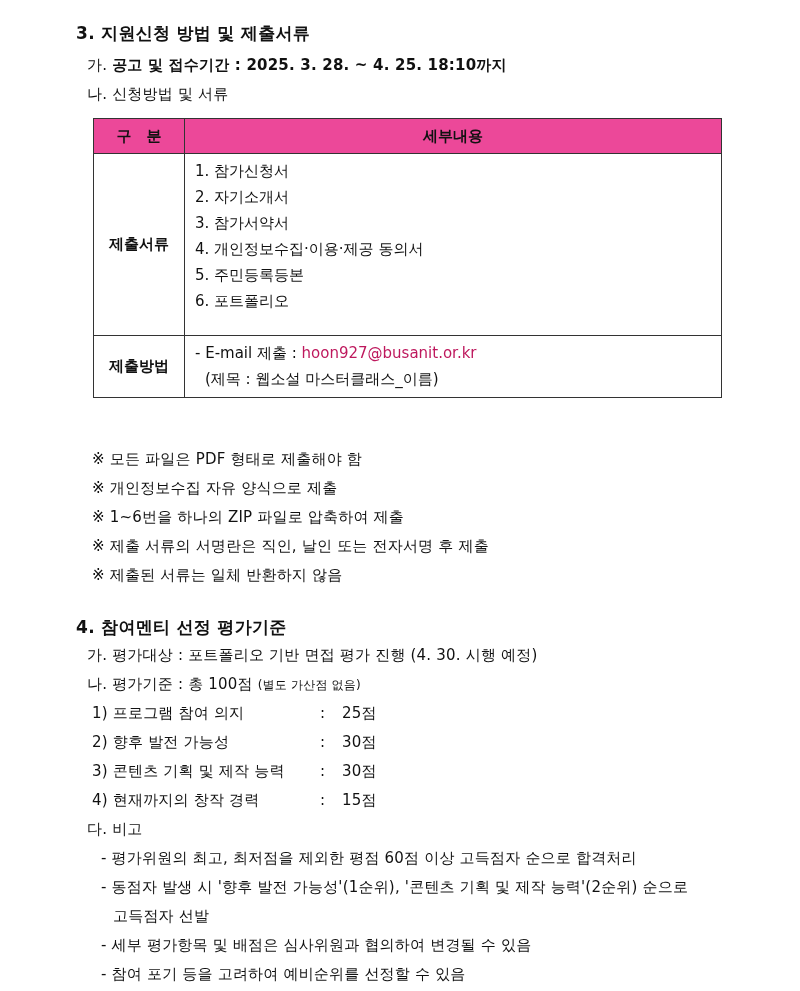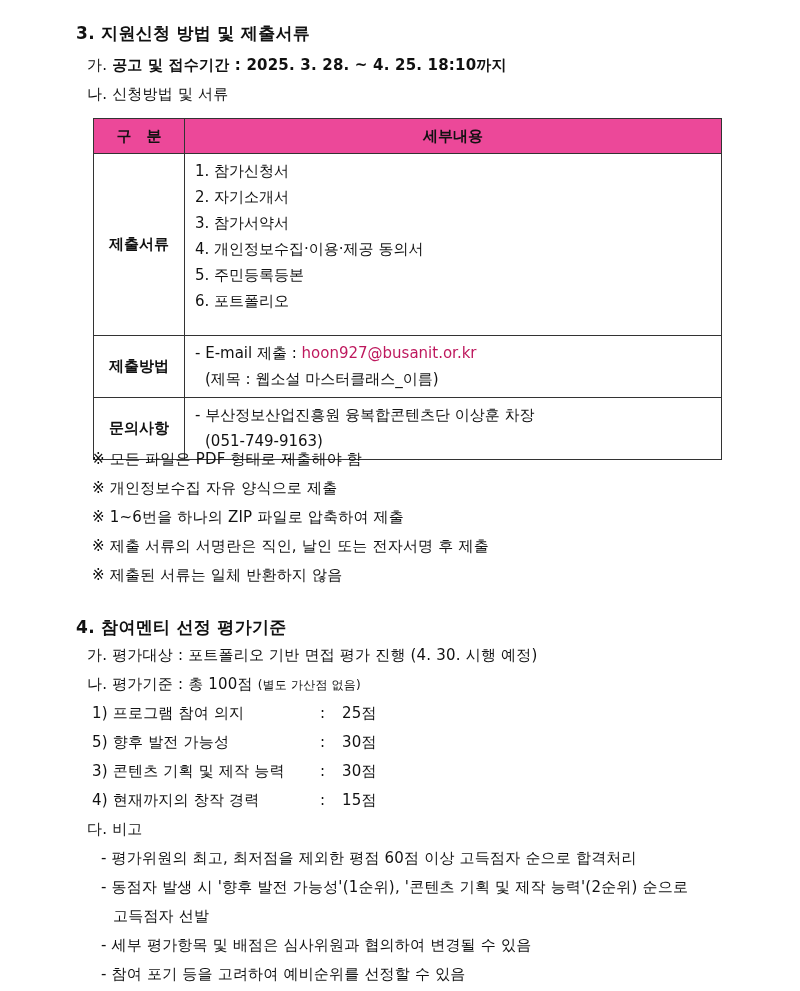--- a/index.html
+++ b/index.html
@@ -58,48 +58,41 @@
   </tr>
   <tr>
     <td class="label">제출방법</td>
     <td class="content" style="padding-top:4px; padding-bottom:5px;">
       <div class="cline">
         <span>- E-mail 제출 : </span><a class="email">hoon927@busanit.or.kr</a>
       </div>
       <div class="cline" style="padding-left:10px;">(제목 : 웹소설 마스터클래스_이름)</div>
     </td>
   </tr>
-  <tr>
-    <td class="label">문의사항</td>
-    <td class="content" style="padding-top:4px; padding-bottom:5px;">
-      <div class="cline">- 부산정보산업진흥원 융복합콘텐츠단 이상훈 차장</div>
-      <div class="cline" style="padding-left:10px;">(051-749-9163)</div>
-    </td>
-  </tr>
 </tbody>
   </table>
 
 <div class="abs line" style="left:92px; top:450px;">※ 모든 파일은 PDF 형태로 제출해야 함</div>
 <div class="abs line" style="left:92px; top:479px;">※ 개인정보수집 자유 양식으로 제출</div>
 <div class="abs line" style="left:92px; top:508px;">※ 1~6번을 하나의 ZIP 파일로 압축하여 제출</div>
 <div class="abs line" style="left:92px; top:537px;">※ 제출 서류의 서명란은 직인, 날인 또는 전자서명 후 제출</div>
 <div class="abs line" style="left:92px; top:566px;">※ 제출된 서류는 일체 반환하지 않음</div>
 
 <div class="abs h1" style="left:76px; top:616px;">4. 참여멘티 선정 평가기준</div>
 <div class="abs line" style="left:87px; top:646px;">가. 평가대상 : 포트폴리오 기반 면접 평가 진행 (4. 30. 시행 예정)</div>
 <div class="abs line" style="left:87px; top:675px;">
   <span>나. 평가기준 : 총 100점</span>
   <span class="small">(별도 가산점 없음)</span>
 </div>
 
 <div class="abs line" style="left:92px; top:704px;">
   <span class="crit-label">1) 프로그램 참여 의지</span><span style="display:inline-block;width:22px;">:</span><span>25점</span>
 </div>
 <div class="abs line" style="left:92px; top:733px;">
-  <span class="crit-label">5) 향후 발전 가능성</span><span style="display:inline-block;width:22px;">:</span><span>30점</span>
+  <span class="crit-label">2) 향후 발전 가능성</span><span style="display:inline-block;width:22px;">:</span><span>30점</span>
 </div>
 <div class="abs line" style="left:92px; top:762px;">
   <span class="crit-label">3) 콘텐츠 기획 및 제작 능력</span><span style="display:inline-block;width:22px;">:</span><span>30점</span>
 </div>
 <div class="abs line" style="left:92px; top:791px;">
   <span class="crit-label">4) 현재까지의 창작 경력</span><span style="display:inline-block;width:22px;">:</span><span>15점</span>
 </div>
 
 <div class="abs line" style="left:87px; top:820px;">다. 비고</div>
 <div class="abs line" style="left:101px; top:849px;">- 평가위원의 최고, 최저점을 제외한 평점 60점 이상 고득점자 순으로 합격처리</div>

